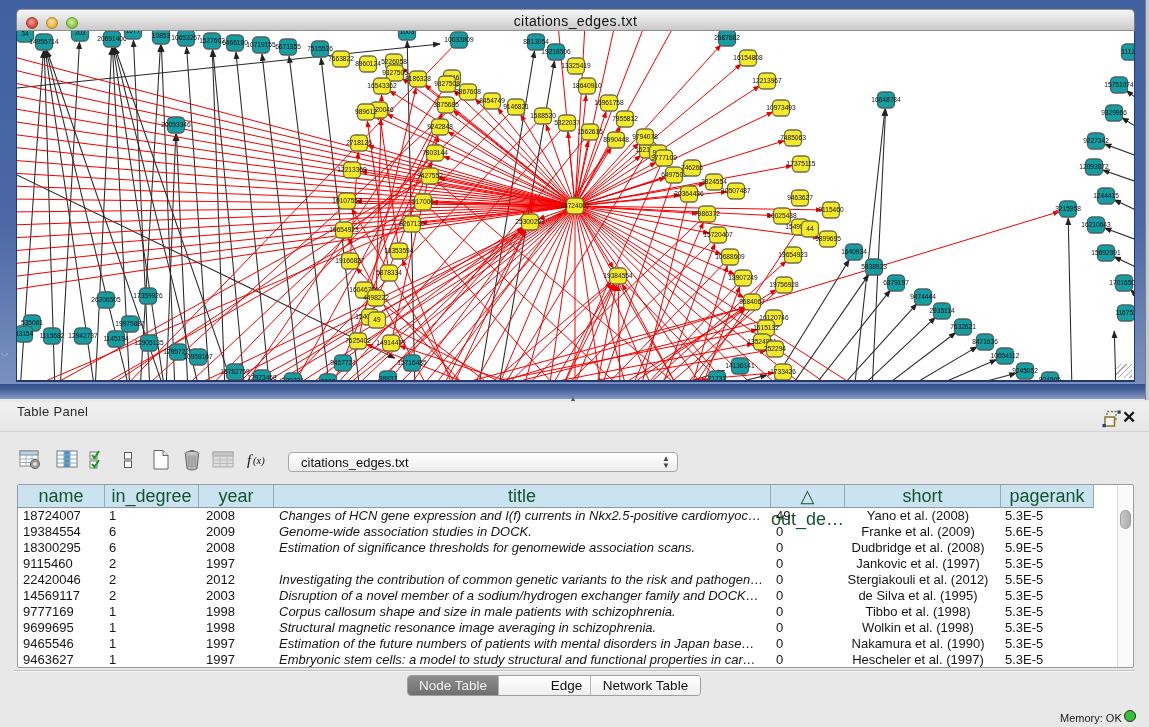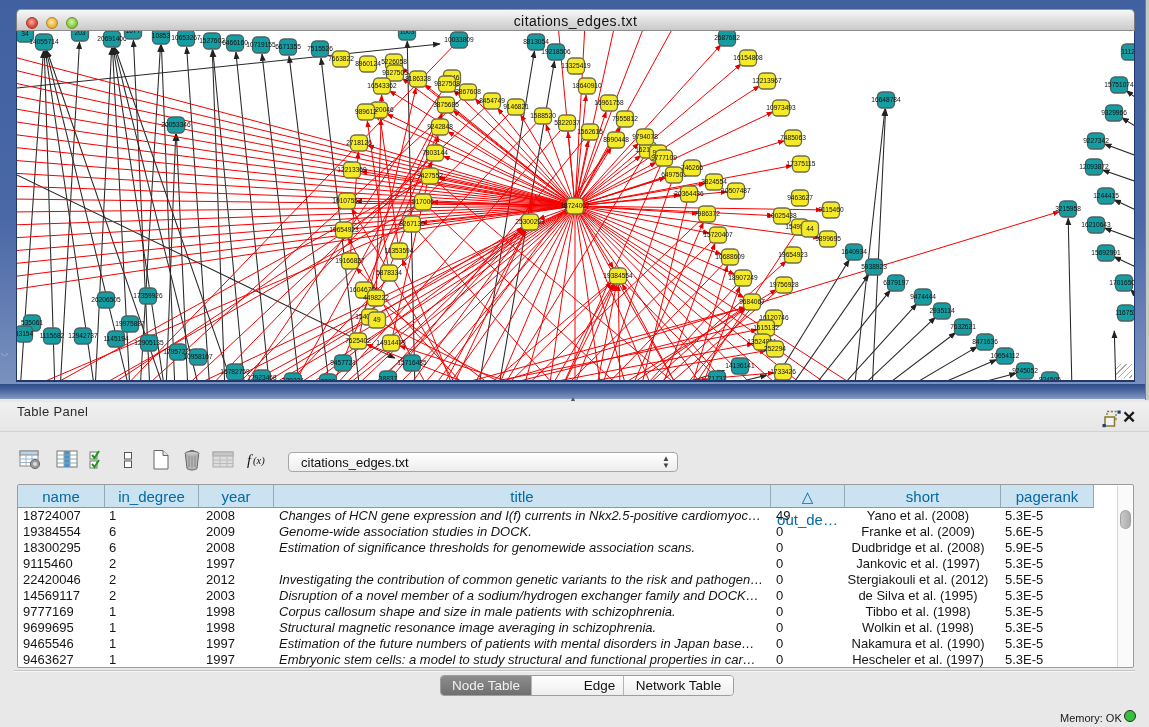--- a/index.html
+++ b/index.html
@@ -16,38 +16,38 @@
 #split{position:absolute;left:566px;top:-4px;width:14px;height:6px;color:#555;font-size:7px;line-height:5px;text-align:center;}
 #tphead{position:absolute;left:0;top:2px;width:1149px;height:30px;background:linear-gradient(#f0f0f0,#e6e6e6);border-bottom:1px solid #d2d2d2;}
 #tphead .t{position:absolute;left:17px;top:2px;font-size:13px;letter-spacing:.3px;color:#2b2b2b;}
 #closex{position:absolute;left:1122px;top:5px;font-size:17px;font-weight:bold;color:#1a1a1a;}
 #floati{position:absolute;left:1102px;top:8px;width:19px;height:18px;}
 #toolbar{position:absolute;left:0;top:32px;width:1149px;height:52px;}
 #combo{position:absolute;left:288px;top:20px;width:390px;height:20px;background:linear-gradient(#ffffff,#ededed);border:1px solid #a6a6a6;border-radius:4px;font-size:13px;color:#111;padding:2px 0 0 12px;}
 #combo .ar{position:absolute;right:7px;top:2px;font-size:8px;color:#444;line-height:7px;text-align:center;}
 .icon{position:absolute;top:17px;}
 #tablebox{position:absolute;left:17px;top:84px;width:1117px;height:184px;background:#fff;border:1px solid #9b9b9b;border-radius:2px;overflow:hidden;}
-#thead{position:absolute;left:0;top:0;height:32px;width:1076px;font-size:15px;color:#0369a1;}
+#thead{position:absolute;left:0;top:0;height:32px;width:1076px;font-size:18px;color:#14532d;}
 #thead span{position:absolute;top:0;height:23px;line-height:23px;text-align:center;background:#cbe3f1;border-right:1px solid #93a9b4;border-bottom:1px solid #889ba5;}
 #tbody{position:absolute;left:0;top:23px;width:1076px;}
 .tr{position:relative;height:16px;line-height:16px;font-size:13px;color:#151515;white-space:nowrap;}
 .tr span{position:absolute;top:0;}
 
 .c0{left:5px;}
 .c1{left:91px;}
 .c2{left:188px;}
 .c3{left:261px;width:492px;overflow:hidden;font-style:italic;}
 .c4{left:758px;}
 .c5{left:822px;width:156px;text-align:center;}
 .c6{left:987px;}
 
 #vsb{position:absolute;right:1px;top:1px;width:15px;height:181px;background:#fafafa;border-left:1px solid #d8d8d8;}
 #vsb .th{position:absolute;left:2px;top:24px;width:11px;height:19px;border-radius:6px;background:linear-gradient(90deg,#c9c9c9,#adadad);border:1px solid #9f9f9f;}
 #groove{position:absolute;left:14px;top:270px;width:1121px;height:2px;border-top:1px solid #c4c4c4;border-bottom:1px solid #f6f6f6;}
-#tabs{position:absolute;left:440px;top:275px;height:21px;display:flex;border:1px solid #9e9e9e;border-radius:4px;overflow:hidden;}
+#tabs{position:absolute;left:407px;top:275px;height:21px;display:flex;border:1px solid #9e9e9e;border-radius:4px;overflow:hidden;}
 #tabs div{height:100%;line-height:19px;font-size:13.5px;text-align:center;background:linear-gradient(#fff,#eee);color:#111;border-left:1px solid #b5b5b5;}
 #tabs div:nth-child(1){width:90px;}#tabs div:nth-child(2){width:92px;padding-left:44px;}#tabs div:nth-child(3){width:110px;}
 #tabs div.sel{background:linear-gradient(#8d8d8d,#6f6f6f);color:#f2f2f2;border-left:none;}
 #mem{position:absolute;left:1060px;top:312px;font-size:11px;color:#1a1a1a;}
 #memdot{position:absolute;left:1124px;top:310px;width:12px;height:12px;border-radius:50%;background:#35c13a;border:1.5px solid #2b2b2b;}
 </style></head><body>
 <div id="root">
  <div id="desk"></div>
  <div style="position:absolute;left:0;top:384px;width:1149px;height:15px;background:linear-gradient(#2e4c89,#48649e 40%,#7d92bd 93%,#8ea2c8);"></div>
  <div id="rstrip"></div>

